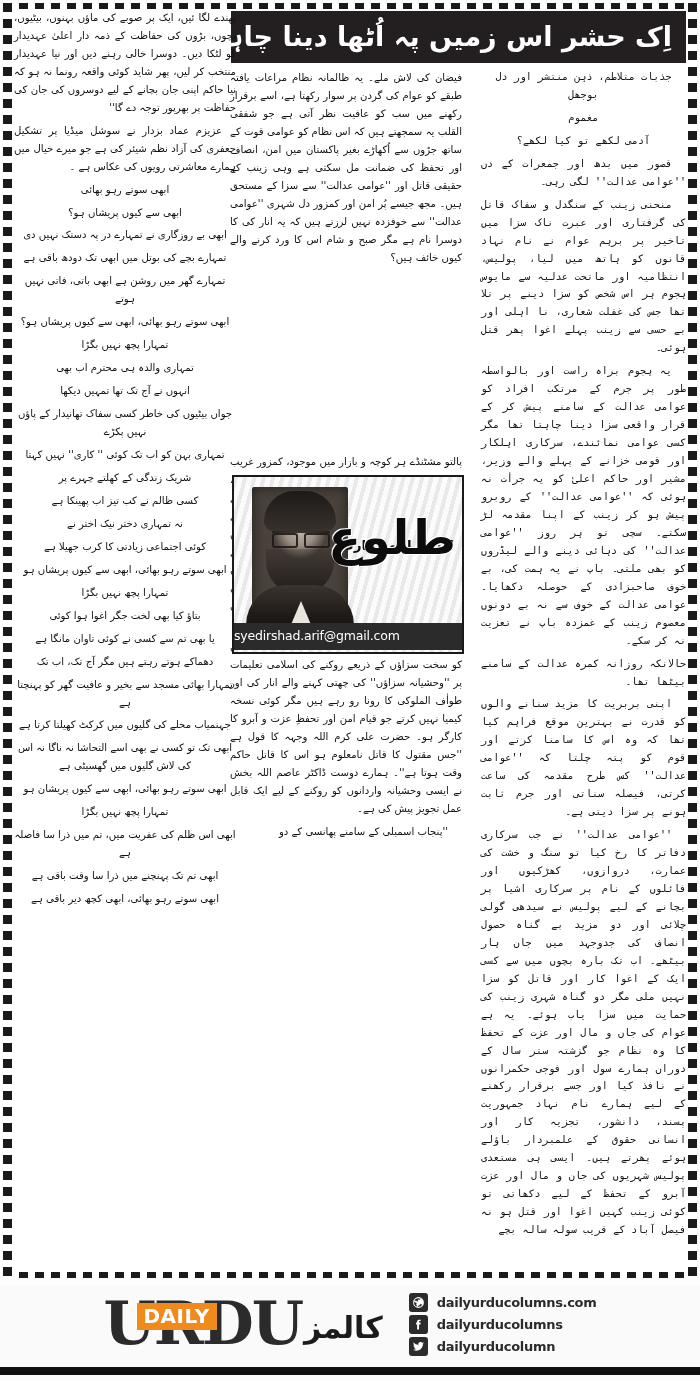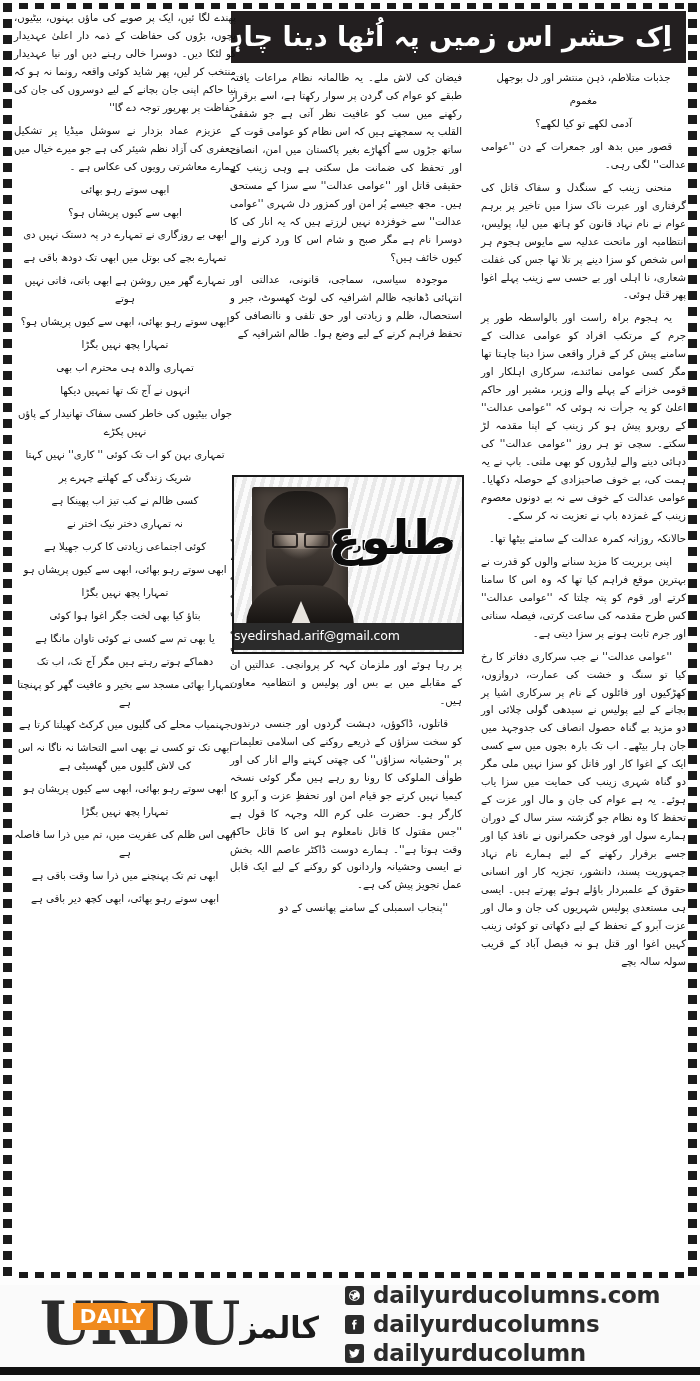--- a/index.html
+++ b/index.html
@@ -66,21 +66,21 @@
     font-size:10.1px;
     line-height:1.78;
     text-align:justify;
     color:#111;
     direction:rtl;
   }
   .col p{margin:0 0 5px 0;}
   .col p.indent{text-indent:14px;}
   .col p.verse{text-align:center;text-indent:0;}
 
-  #col-right{right:0;width:205px;top:60px;}
+  #col-right{right:0;width:205px;top:60px;font-family:Liberation Mono, monospace;}
   #col-mid{right:224px;width:232px;top:60px;}
   #col-left{left:0;width:222px;top:0px;}
 
   
   .author-box{
     position:absolute;
     left:2px;top:406px;
     width:228px;height:175px;
     border:2px solid #1a1a1a;
     background:
@@ -184,21 +184,21 @@
   .srow{display:flex;align-items:center;gap:9px;}
   .sicon{
     width:19px;height:19px;border-radius:3px;
     background:#2b2b2b;color:#ffffff;
     display:flex;align-items:center;justify-content:center;
     font-size:12px;font-weight:bold;line-height:1;
     flex:0 0 auto;
   }
   .sicon svg{display:block;}
   .stext{
-    font-size:23px;font-weight:bold;color:#2b2b2b;
+    font-size:13px;font-weight:bold;color:#2b2b2b;
     letter-spacing:-.3px;
     font-family:"DejaVu Sans","Liberation Sans",sans-serif;
   }
   .footer-rule{
     position:absolute;left:0;right:0;bottom:0;height:8px;background:#111111;
   }
 </style>
 </head>
 <body>
 
@@ -225,21 +225,20 @@
           <p class="indent">قصور میں بدھ اور جمعرات کے دن ''عوامی عدالت'' لگی رہی۔</p>
           <p class="indent">منحنی زینب کے سنگدل و سفاک قاتل کی گرفتاری اور عبرت ناک سزا میں تاخیر پر برہم عوام نے نام نہاد قانون کو ہاتھ میں لیا، پولیس، انتظامیہ اور ماتحت عدلیہ سے مایوس ہجوم ہر اس شخص کو سزا دینے پر تلا تھا جس کی غفلت شعاری، نا اہلی اور بے حسی سے زینب پہلے اغوا پھر قتل ہوئی۔</p>
           <p class="indent">یہ ہجوم براہ راست اور بالواسطہ طور پر جرم کے مرتکب افراد کو عوامی عدالت کے سامنے پیش کر کے قرار واقعی سزا دینا چاہتا تھا مگر کسی عوامی نمائندے، سرکاری اہلکار اور قومی خزانے کے پہلے والے وزیر، مشیر اور حاکم اعلیٰ کو یہ جرأت نہ ہوئی کہ ''عوامی عدالت'' کے روبرو پیش ہو کر زینب کے اپنا مقدمہ لڑ سکتے۔ سچی تو ہر روز ''عوامی عدالت'' کی دہائی دینے والے لیڈروں کو بھی ملتی۔ باپ نے یہ ہمت کی، بے خوف صاحبزادی کے حوصلہ دکھایا۔ عوامی عدالت کے خوف سے نہ بے دونوں معصوم زینب کے غمزدہ باپ نے تعزیت نہ کر سکے۔</p>
           <p>حالانکہ روزانہ کمرہ عدالت کے سامنے بیٹھا تھا۔</p>
           <p class="indent">اپنی بربریت کا مزید سنانے والوں کو قدرت نے بہترین موقع فراہم کیا تھا کہ وہ اس کا سامنا کرتے اور قوم کو پتہ چلتا کہ ''عوامی عدالت'' کس طرح مقدمہ کی ساعت کرتی، فیصلہ سناتی اور جرم ثابت ہونے پر سزا دیتی ہے۔</p>
           <p class="indent">''عوامی عدالت'' نے جب سرکاری دفاتر کا رخ کیا تو سنگ و خشت کی عمارت، دروازوں، کھڑکیوں اور فائلوں کے نام پر سرکاری اشیا پر بچانے کے لیے پولیس نے سیدھی گولی چلائی اور دو مزید بے گناہ حصول انصاف کی جدوجہد میں جان ہار بیٹھے۔ اب تک بارہ بچوں میں سے کسی ایک کے اغوا کار اور قاتل کو سزا نہیں ملی مگر دو گناہ شہری زینب کی حمایت میں سزا یاب ہوئے۔ یہ ہے عوام کی جان و مال اور عزت کے تحفظ کا وہ نظام جو گزشتہ ستر سال کے دوران ہمارے سول اور فوجی حکمرانوں نے نافذ کیا اور جسے برقرار رکھنے کے لیے ہمارے نام نہاد جمہوریت پسند، دانشور، تجزیہ کار اور انسانی حقوق کے علمبردار باؤلے ہوئے پھرتے ہیں۔ ایسی ہی مستعدی پولیس شہریوں کی جان و مال اور عزت آبرو کے تحفظ کے لیے دکھاتی تو کوئی زینب کہیں اغوا اور قتل ہو نہ فیصل آباد کے قریب سولہ سالہ بچے</p>
         </div>
 
         <div class="col" id="col-mid">
           <p>فیضان کی لاش ملے۔ یہ ظالمانہ نظام مراعات یافتہ طبقے کو عوام کی گردن پر سوار رکھتا ہے، اسے برقرار رکھنے میں سب کو عافیت نظر آتی ہے جو شفقی القلب یہ سمجھتے ہیں کہ اس نظام کو عوامی قوت کے ساتھ جڑوں سے اُکھاڑے بغیر پاکستان میں امن، انصاف اور تحفظ کی ضمانت مل سکتی ہے وہی زینب کے حقیقی قاتل اور ''عوامی عدالت'' سے سزا کے مستحق ہیں۔ مجھ جیسے پُر امن اور کمزور دل شہری ''عوامی عدالت'' سے خوفزدہ نہیں لرزتے ہیں کہ یہ انار کی کا دوسرا نام ہے مگر صبح و شام اس کا ورد کرنے والے کیوں خائف ہیں؟</p>
-          <p class="indent">موجودہ سیاسی، سماجی، قانونی، عدالتی اور انتہائی ڈھانچہ ظالم اشرافیہ کی لوٹ کھسوٹ، جبر و استحصال، ظلم و زیادتی اور حق تلفی و ناانصافی کو تحفظ فراہم کرنے کے لیے وضع ہوا۔ ظالم اشرافیہ کے</p>
           <div class="author-box">
             <div class="author-photo">
               <div class="hair"></div>
               <div class="glasses"></div>
               <div class="beard"></div>
               <div class="suit"></div>
               <div class="collar"></div>
             </div>
             <div class="author-name">ارشاد احمد عارف</div>
             <div class="column-logo">طلوع</div>

